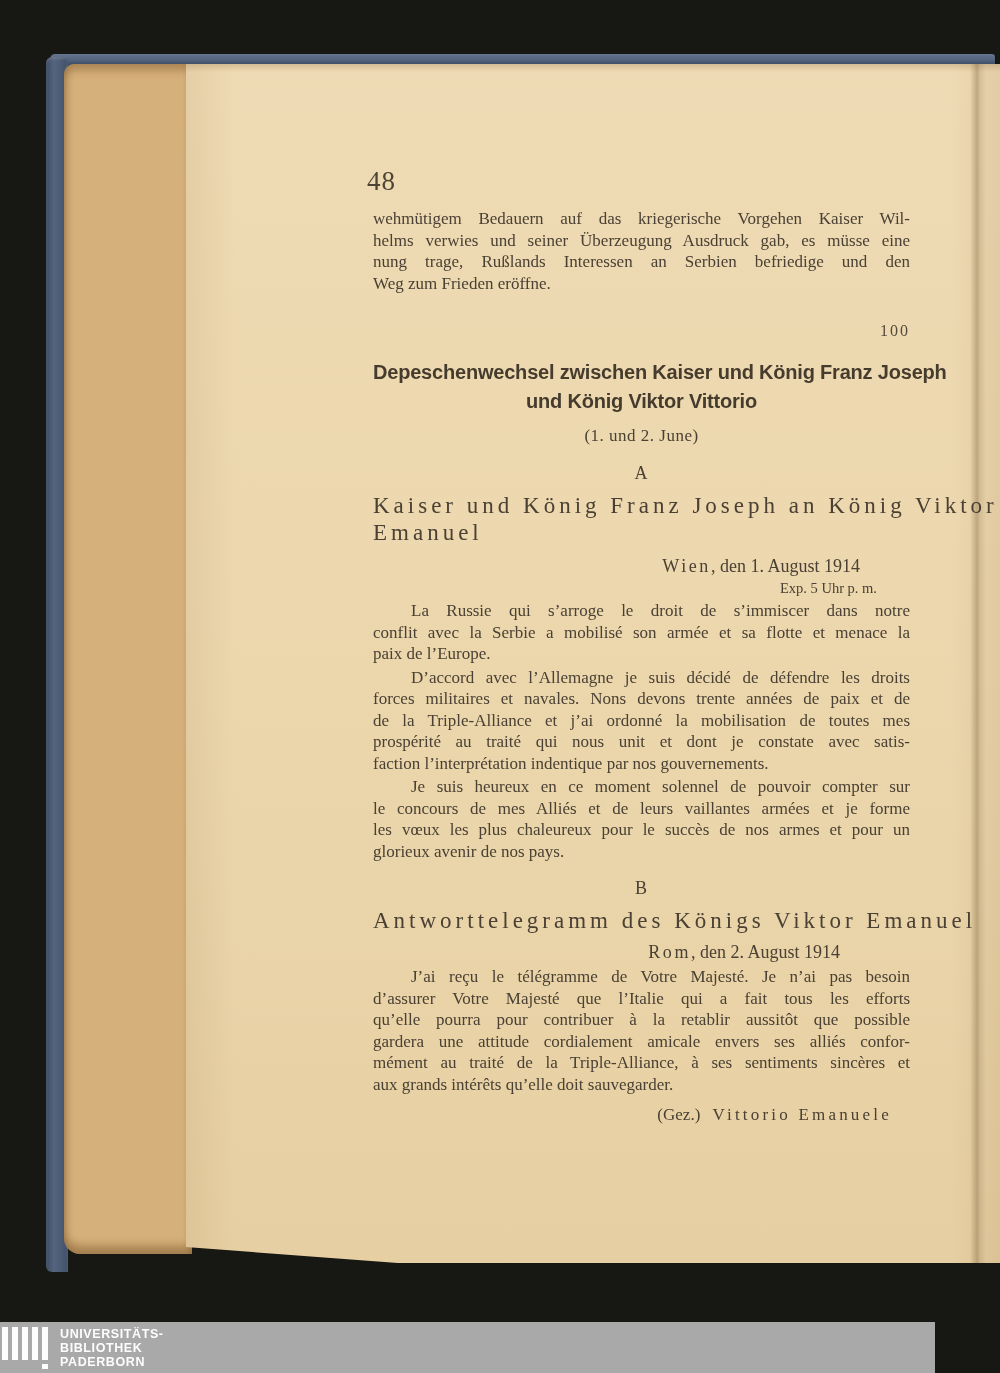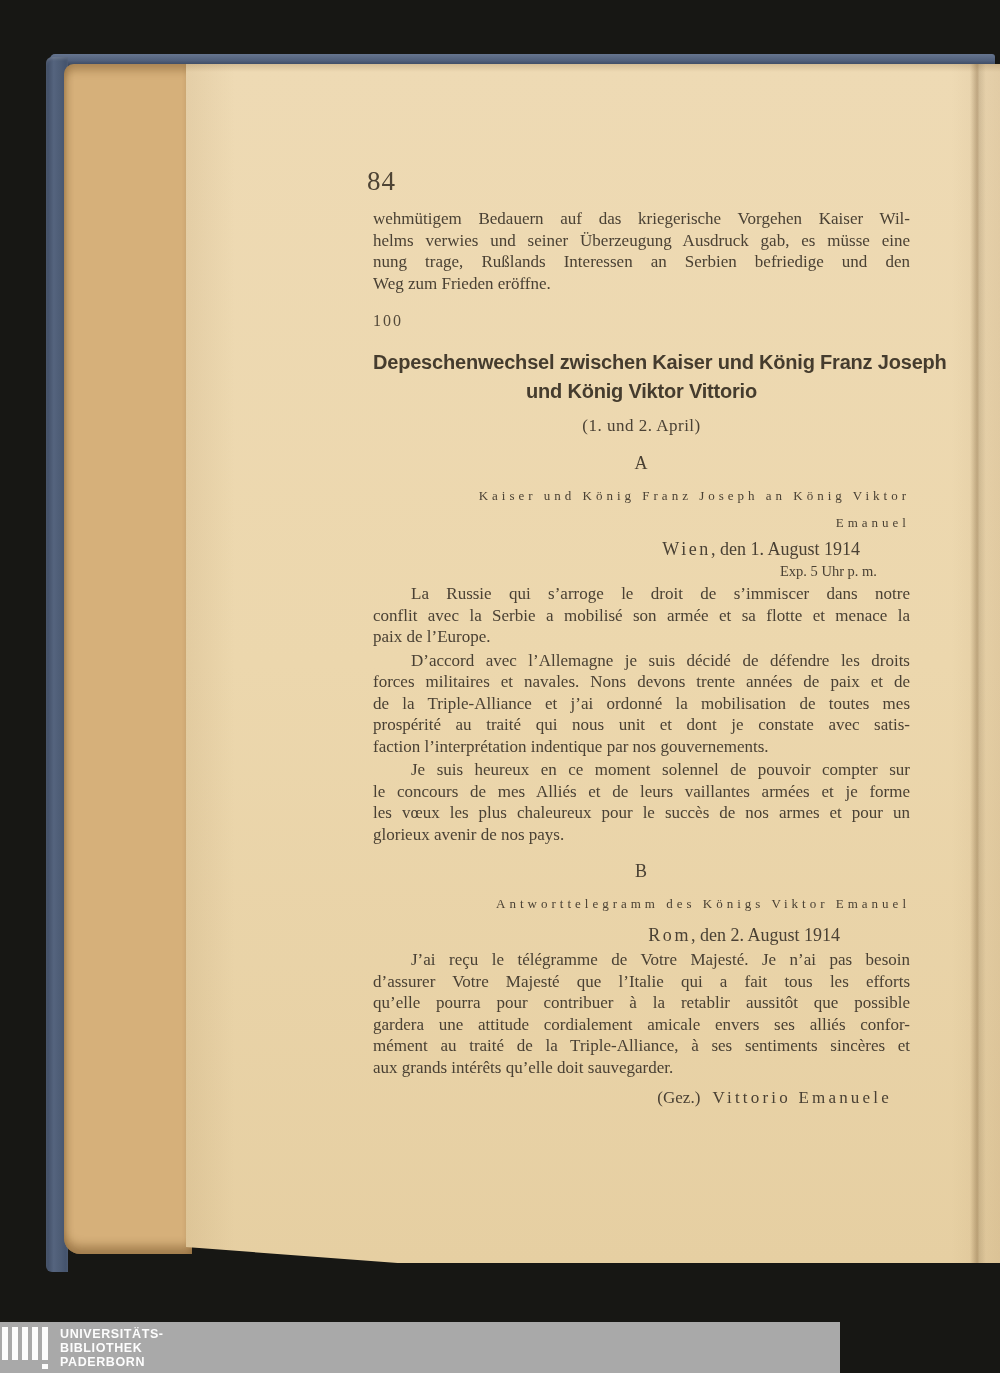--- a/index.html
+++ b/index.html
@@ -59,39 +59,39 @@
   }
   .tline{white-space:normal;}
   .justified .tline{text-align:justify;text-align-last:justify;}
   .justified .tline:last-child{text-align-last:left;}
   .indent-first .tline:first-child{text-indent:38px;}
 
   .page-number{
     margin:102px 0 12px -6px;
     font-size:27px;line-height:30px;letter-spacing:1px;color:#4e4435;
   }
-  .doc-number{margin-top:17px;text-align:left;font-size:16px;letter-spacing:2px;line-height:20px;color:#544a3b;}
+  .doc-number{margin-top:27px;text-align:right;font-size:16px;letter-spacing:2px;line-height:20px;color:#544a3b;}
   .doc-title{margin-top:17px;font-family:"Liberation Sans",sans-serif;font-weight:bold;color:#453c2e;}
   .doc-title .tline{text-align:center;white-space:nowrap;font-size:20px;line-height:29px;letter-spacing:-.2px;}
   .date-range{margin-top:9px;text-align:center;font-size:17px;line-height:22px;letter-spacing:.5px;}
   .telegram-label{margin-top:15px;text-align:center;font-size:18px;line-height:22px;letter-spacing:1px;}
   .gesperrt{margin-top:8px;}
-  .gesperrt .tline{text-align:right;font-size:13px;line-height:27px;letter-spacing:4px;white-space:nowrap;}
-  .dateline{margin-top:1px;text-align:right;font-size:18px;line-height:24px;}
+  .gesperrt .tline{text-align:left;font-size:23px;line-height:27px;letter-spacing:4px;white-space:nowrap;}
+  .dateline{margin-top:8px;text-align:right;font-size:18px;line-height:24px;}
   .dateline .city{letter-spacing:2.6px;}
   .dateline-a{padding-right:50px;}
   .dateline-b{padding-right:70px;margin-top:6px;}
   .dispatch-note{text-align:right;padding-right:33px;font-size:14.5px;line-height:20px;}
   .para{margin-top:2px;}
   .signature{margin-top:8px;text-align:right;padding-right:18px;font-size:17px;line-height:24px;}
   .signature .sig-name{letter-spacing:3.2px;margin-left:8px;}
 
   
   .banner{
-    position:absolute;left:0;bottom:0;width:840px;height:51px;
+    position:absolute;left:0;bottom:0;width:935px;height:51px;
     background:#a9a9a9;
   }
   .logo{position:absolute;left:2px;top:5px;width:52px;height:44px;}
   .logo .bar{position:absolute;top:0;width:6px;height:33px;background:#fdfdfd;}
   .logo .dot{position:absolute;left:40px;top:37px;width:6px;height:5px;background:#fdfdfd;}
   .banner-text{
     position:absolute;left:60px;top:5px;
     font-family:"Liberation Sans",sans-serif;font-weight:bold;
     color:#fdfdfd;
   }
@@ -105,37 +105,37 @@
 <div class="cover-top"></div>
 <div class="cover-left"></div>
 <div class="fore-edges"></div>
 
 <div class="page">
   <div class="page-top-shade"></div>
   <div class="gutter-fold"></div>
 
   <div class="text-block">
 
-    <div class="page-number">84</div>
+    <div class="page-number">48</div>
 
     <div class="para justified">
         <div class="tline">wehmütigem Bedauern auf das kriegerische Vorgehen Kaiser Wil-</div>
         <div class="tline">helms verwies und seiner Überzeugung Ausdruck gab, es müsse eine</div>
         <div class="tline">nung trage, Rußlands Interessen an Serbien befriedige und den</div>
         <div class="tline">Weg zum Frieden eröffne.</div>
       </div>
 
     <div class="doc-number">100</div>
 
     <div class="doc-title">
         <div class="tline">Depeschenwechsel zwischen Kaiser und König Franz Joseph</div>
         <div class="tline">und König Viktor Vittorio</div>
       </div>
 
-    <div class="date-range">(1. und 2. April)</div>
+    <div class="date-range">(1. und 2. June)</div>
 
     <div class="telegram-label">A</div>
 
     <div class="gesperrt">
         <div class="tline">Kaiser und König Franz Joseph an König Viktor</div>
         <div class="tline">Emanuel</div>
       </div>
 
     <div class="dateline dateline-a">
       <span class="city">Wien</span><span>, den 1. August 1914</span>

